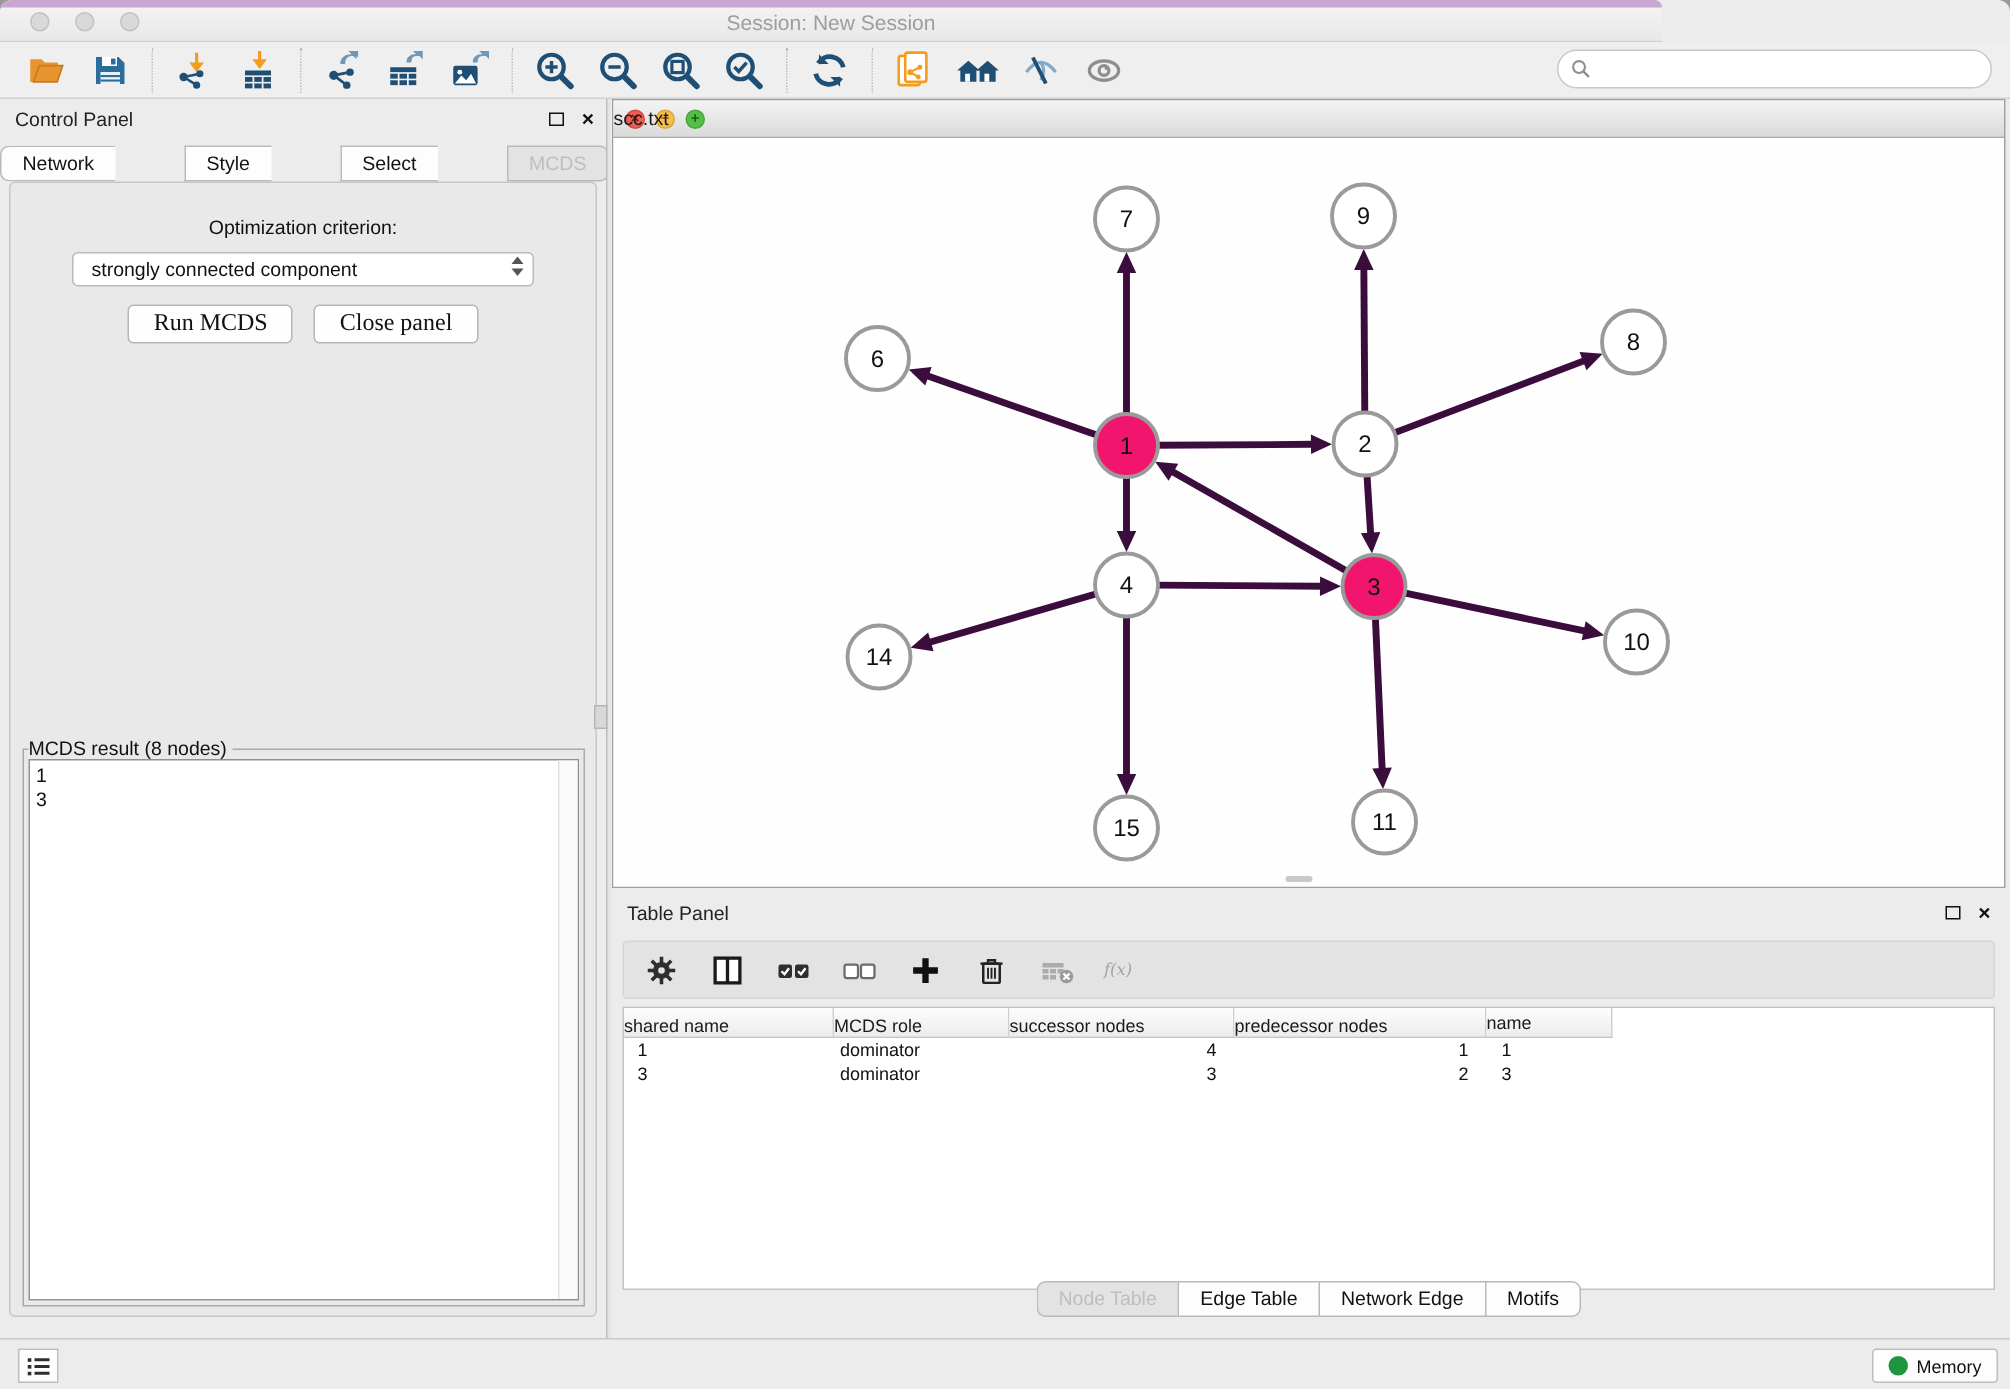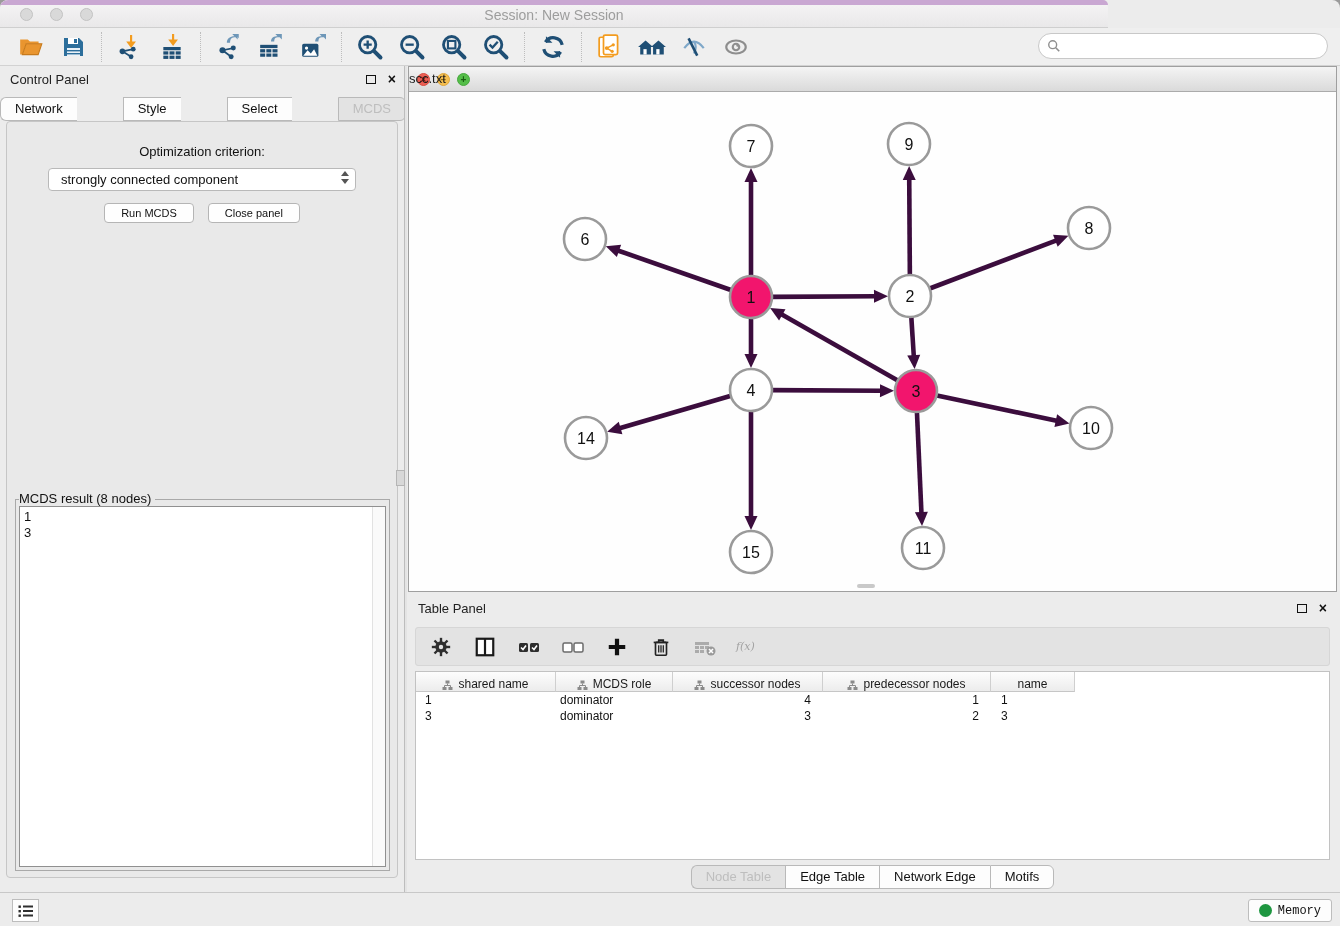--- a/index.html
+++ b/index.html
@@ -39,22 +39,22 @@
   .cp-body{position:absolute;left:6px;top:55px;width:392px;height:757px;
     border:1px solid #C6C6C6;border-radius:4px;background:#E9E9E9;}
   .opt-label{margin-top:22px;text-align:center;font-size:13px;color:#111;}
   .dropdown{position:relative;margin:9px auto 0;width:308px;height:23px;background:#fff;
     border:1px solid #B9B9B9;border-radius:4px;display:flex;align-items:center;
     padding-left:12px;font-size:13px;color:#111;cursor:pointer;}
   .dd-stepper{position:absolute;right:6px;top:2px;display:flex;flex-direction:column;gap:3px;align-items:center;}
   .tri-up{width:0;height:0;border-left:4px solid transparent;border-right:4px solid transparent;border-bottom:5px solid #555;}
   .tri-dn{width:0;height:0;border-left:4px solid transparent;border-right:4px solid transparent;border-top:5px solid #555;}
   .btn-row{display:flex;justify-content:center;gap:14px;margin-top:12px;}
-  .mac-btn{background:#FEFEFE;border:1px solid #B5B5B5;border-radius:4px;font-size:11px;color:#111;
-    padding:3px 16px;cursor:pointer;font-family:Liberation Sans, sans-serif;}
+  .mac-btn{background:#FEFEFE;border:1px solid #B5B5B5;border-radius:4px;font-size:16px;color:#111;
+    padding:3px 16px;cursor:pointer;font-family:Liberation Serif, serif;}
   .fieldset{position:absolute;left:8px;top:371px;width:375px;height:378px;}
   .fs-legend{position:absolute;left:4px;top:-2px;font-size:13px;color:#111;background:#E9E9E9;padding-right:4px;z-index:2;}
   .fs-border{position:absolute;left:0;top:6px;right:0;bottom:0;border:1px solid #A9A9A9;}
   .fs-white{position:absolute;left:4px;top:13px;right:4px;bottom:4px;background:#fff;border:1px solid #909090;}
   .result-text{position:absolute;left:4px;top:2px;right:16px;bottom:2px;font-size:13px;color:#111;line-height:16px;}
   .fs-scroll{position:absolute;right:0;top:0;bottom:0;width:13px;background:#FAFAFA;border-left:1px solid #E2E2E2;}
   .splitter{position:absolute;left:404px;top:66px;width:3px;height:826px;background:#E4E4E4;border-left:1px solid #BDBDBD;}
   .split-handle{position:absolute;left:396px;top:470px;width:9px;height:16px;background:#D8D8D8;border:1px solid #B5B5B5;}
   
   .netwin{position:absolute;left:408px;top:66px;width:929px;height:526px;background:#fff;
@@ -71,34 +71,34 @@
   .net-canvas{position:absolute;left:0;top:25px;right:0;bottom:0;background:#FEFEFE;}
   .hscroll-dash{position:absolute;left:448px;bottom:3px;width:18px;height:4px;background:#C9C9C9;border-radius:2px;}
   
   .tpanel{position:absolute;left:408px;top:595px;width:929px;height:297px;background:#ECECEC;}
   .tp-toolbar{position:absolute;left:7px;top:32px;width:915px;height:39px;background:#E3E3E3;
     border:1px solid #D6D6D6;border-radius:3px;display:flex;align-items:center;padding-left:12px;gap:18px;}
   .tp-ic{width:26px;height:26px;display:flex;align-items:center;justify-content:center;cursor:pointer;}
   .fx-label{font-family:"DejaVu Serif","Liberation Serif",serif;font-style:italic;font-size:11px;color:#A2A2A2;}
   .tbl-area{position:absolute;left:7px;top:76px;width:915px;height:189px;background:#fff;border:1px solid #C2C2C2;}
   .tbl-hdr{display:flex;height:20px;}
-  .th{display:flex;align-items:flex-end;justify-content:center;gap:5px;font-size:12px;color:#1a1a1a;
-      background:linear-gradient(#FDFDFD,#ECECEC);border-right:1px solid #CFCFCF;border-bottom:1px solid #C6C6C6;cursor:pointer;}
+  .th{display:flex;align-items:flex-start;justify-content:center;gap:5px;font-size:12px;color:#1a1a1a;
+      background:linear-gradient(#FDFDFD,#ECECEC);border-right:1px solid #CFCFCF;border-bottom:1px solid #C6C6C6;cursor:pointer;flex-direction:column;}
   .trow{display:flex;height:16px;font-size:12px;color:#111;}
   .td{padding:1px 4px;overflow:hidden;white-space:nowrap;}
   .c0{width:140px;} .c1{width:117px;} .c2{width:150px;} .c3{width:168px;} .c4{width:84px;}
   .td.c0{padding-left:9px;} .td.c2,.td.c3{text-align:right;padding-right:12px;} .td.c4{padding-left:10px;}
-  .tp-tabs{bottom:3px;}
+  .tp-tabs{bottom:14px;}
   
   .statusbar{position:absolute;left:0;top:892px;width:1340px;height:34px;background:#ECECEC;
     border-top:1px solid #C8C8C8;}
   .list-btn{position:absolute;left:12px;top:6px;width:27px;height:23px;background:#FDFDFD;
     border:1px solid #BDBDBD;display:flex;align-items:center;justify-content:center;cursor:pointer;}
   .mem-btn{position:absolute;right:8px;top:6px;height:23px;background:#FDFDFD;border:1px solid #BDBDBD;
-    border-radius:3px;display:flex;align-items:center;gap:6px;padding:0 10px;font-size:12px;color:#111;cursor:pointer;font-family:Liberation Mono, monospace;}
+    border-radius:3px;display:flex;align-items:center;gap:6px;padding:0 10px;font-size:12px;color:#111;cursor:pointer;}
   .mem-dot{width:13px;height:13px;border-radius:50%;background:#1E9640;}
 </style>
 </head>
 <body>
 
 <div class="app">
 
   <div class="titlebar">
     <div class="lavender"></div>
     <div class="traffic">

